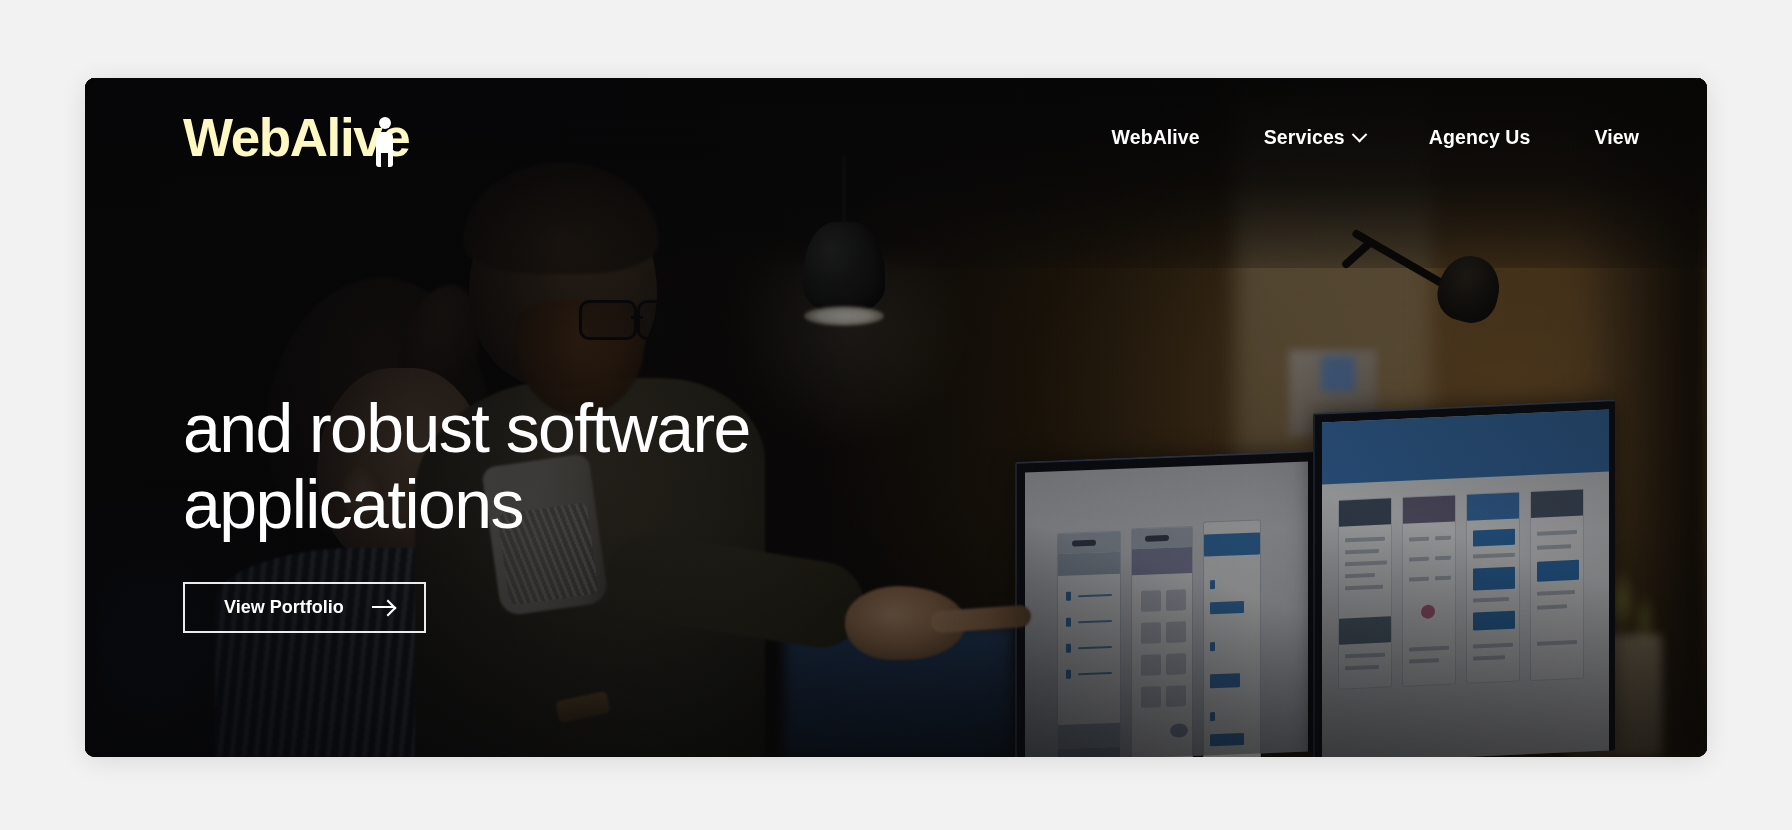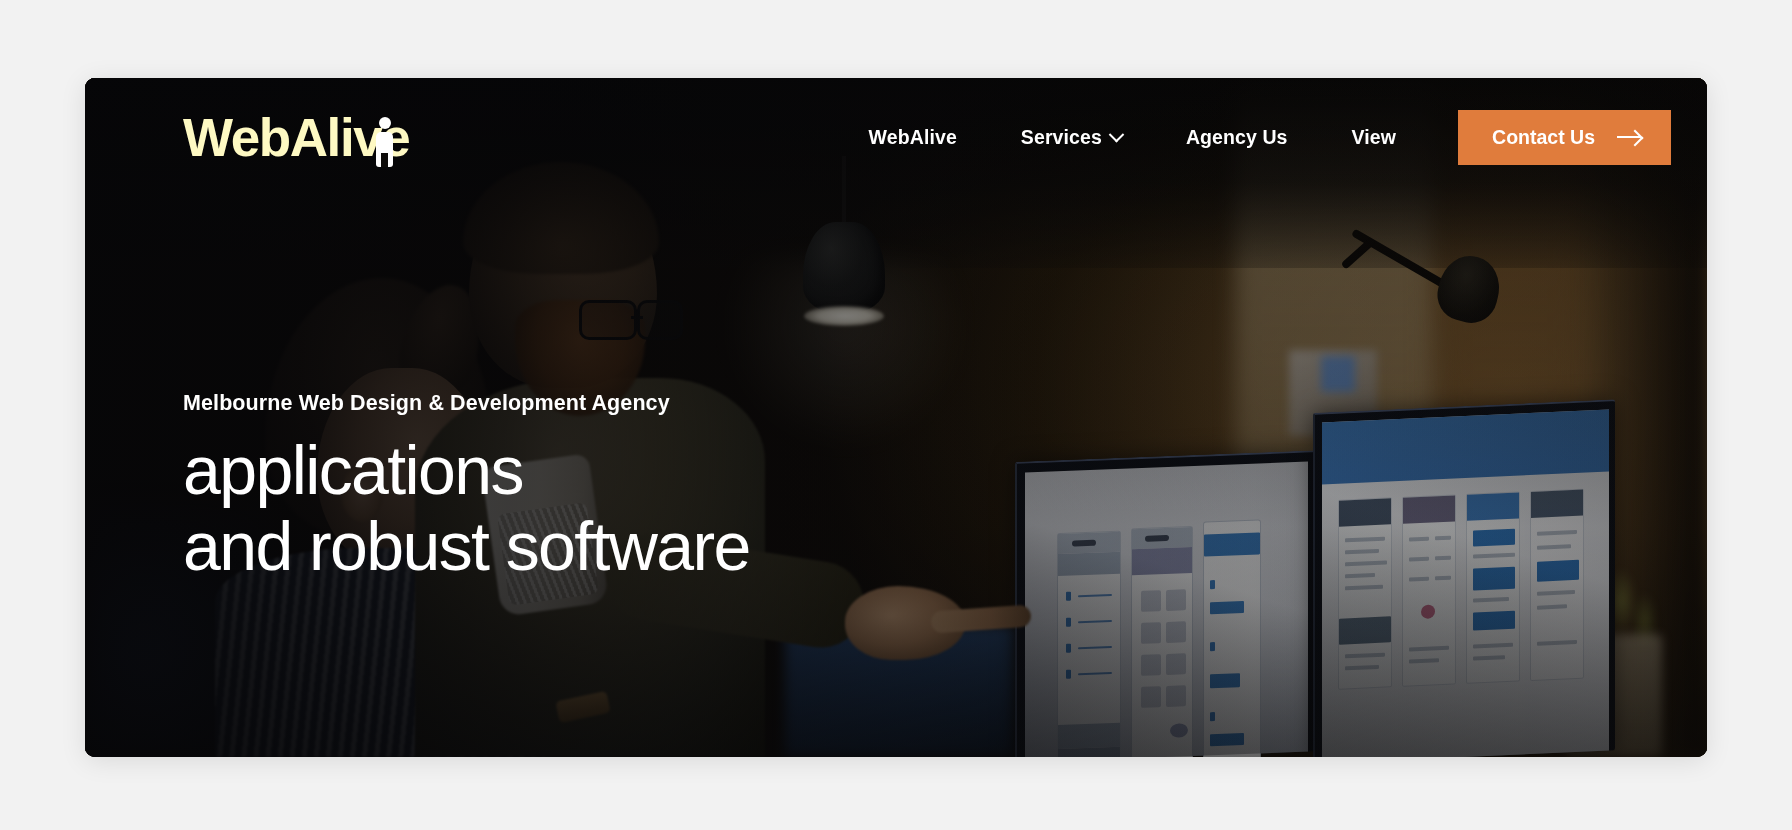--- a/index.html
+++ b/index.html
@@ -592,29 +592,28 @@
         <a class="nav-item" href="#">
           <span>Services</span>
           <span class="chev"></span>
         </a>
         <a class="nav-item" href="#">
           <span>Agency Us</span>
         </a>
         <a class="nav-item" href="#">
           <span>View</span>
         </a>
-        <button class="btn-contact">
-          <span>Contact Us</span>
-          <span class="arrow-r"></span>
-        </button>
       </nav>
     </div>
 
     <div class="hero-copy">
-      <div class="eyebrow">Melbourne Web Design &amp; Development Agency</div>
       <h1 class="headline">
+        <span>and robust software</span>
         <span>applications</span>
-        <span>and robust software</span>
       </h1>
+      <button class="btn-portfolio">
+        <span>View Portfolio</span>
+        <span class="arrow-r sm"></span>
+      </button>
     </div>
 
   </div>
 </div>
 
 </body></html>

